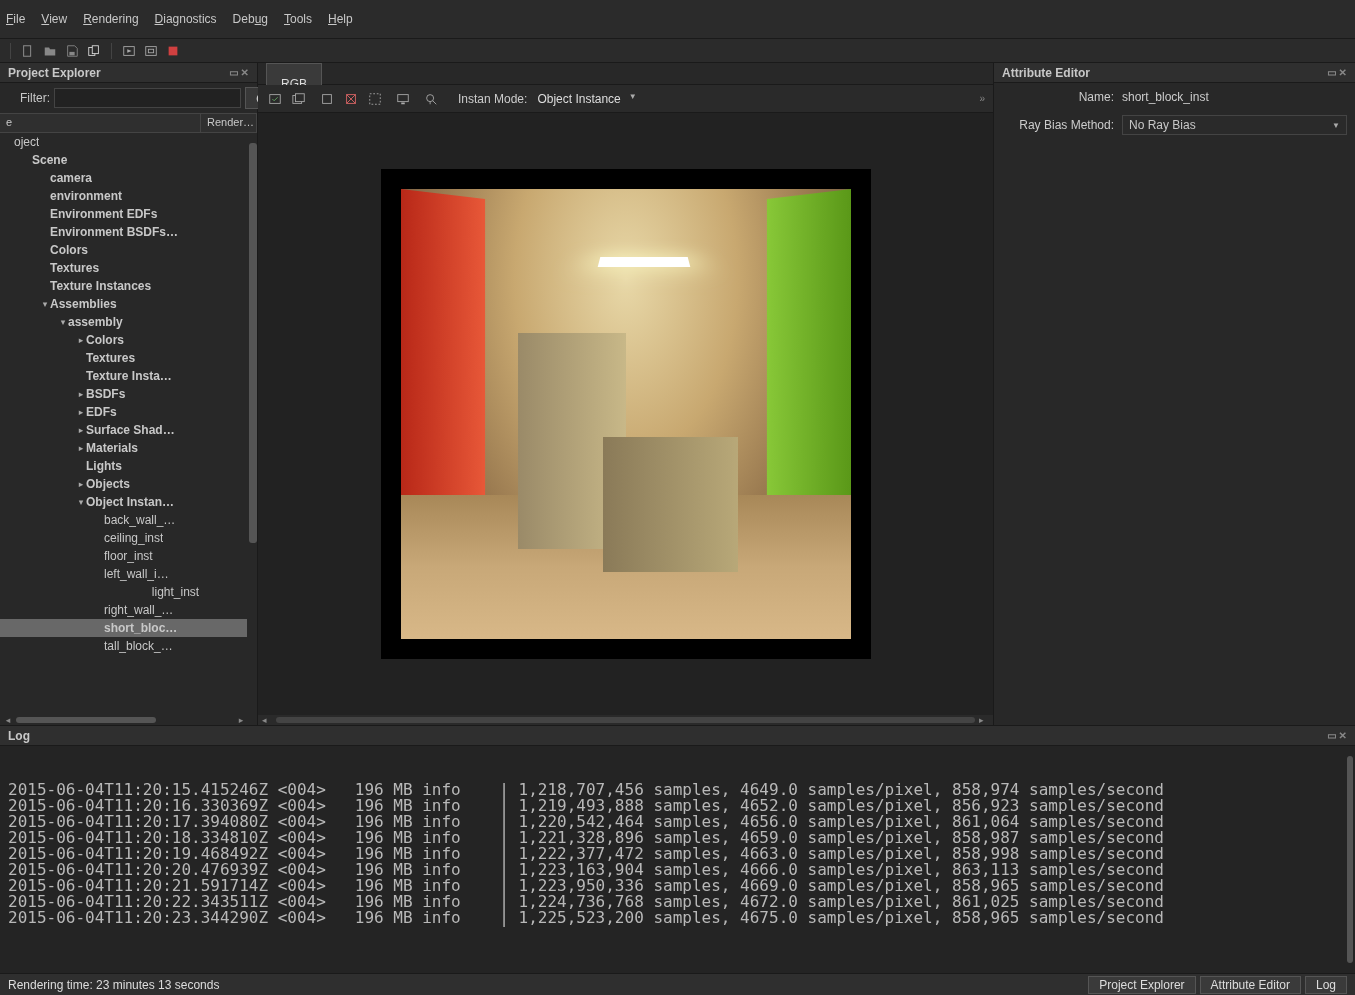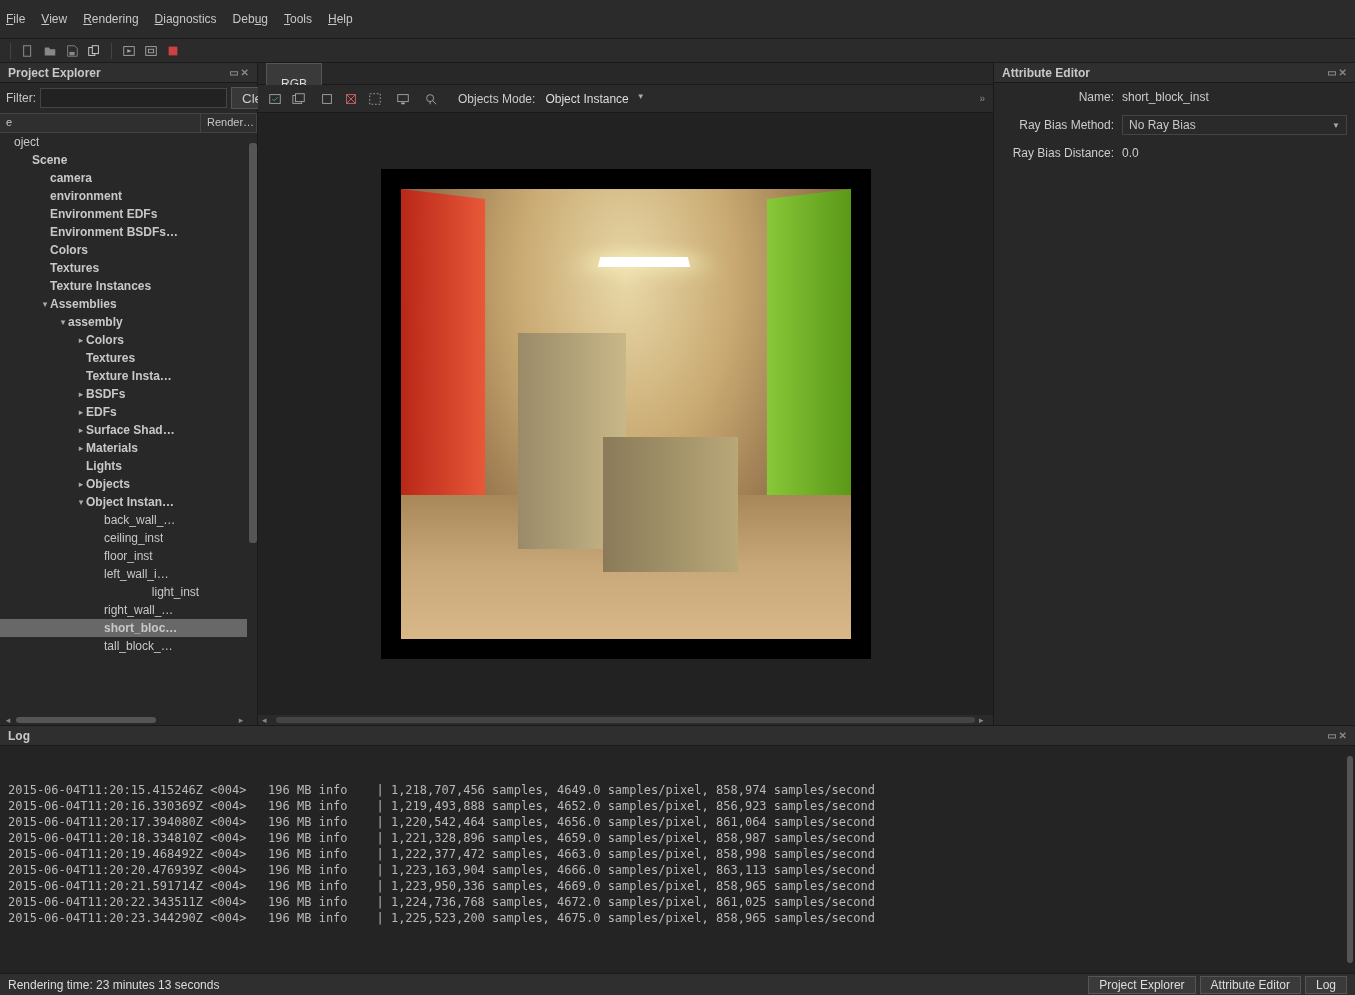--- a/index.html
+++ b/index.html
@@ -8,21 +8,21 @@
 .menubar span { margin-right: 16px; cursor: pointer; }
 .menubar span u { text-decoration: underline; }
 .toolbar { display: flex; align-items: center; height: 24px; background: #2b2b2b; padding: 2px 6px; gap: 4px; border-bottom: 1px solid #1a1a1a; }
 .toolbar .sep { width: 1px; height: 16px; background: #444; margin: 0 4px; }
 .ti { width: 18px; height: 18px; display: flex; align-items: center; justify-content: center; color: #aaa; cursor: pointer; }
 .ti svg { width: 14px; height: 14px; }
 .main { flex: 1; display: flex; min-height: 0; }
 .panel-title { background: #2f2f2f; color: #c8c8c8; font-weight: bold; padding: 3px 8px; height: 20px; display: flex; align-items: center; justify-content: space-between; border-bottom: 1px solid #1a1a1a; }
 .panel-title .ctrls { display: flex; gap: 2px; font-size: 10px; color: #888; }
 .left { width: 258px; background: #282828; display: flex; flex-direction: column; border-right: 1px solid #1a1a1a; }
-.filter-row { display: flex; align-items: center; padding: 4px 6px; gap: 4px; }
+.filter-row { display: flex; align-items: center; padding: 4px 20px; gap: 4px; }
 .filter-row input { flex: 1; background: #222; border: 1px solid #444; color: #ccc; height: 20px; padding: 0 4px; }
 .filter-row button { background: #383838; border: 1px solid #555; color: #ccc; height: 22px; padding: 0 10px; cursor: pointer; }
 .tree-header { display: flex; background: #2f2f2f; border-top: 1px solid #444; border-bottom: 1px solid #444; height: 20px; }
 .tree-header div { padding: 2px 6px; border-right: 1px solid #444; font-size: 11px; overflow: hidden; }
 .tree-wrap { flex: 1; position: relative; overflow: hidden; }
 .tree { position: absolute; top: 0; left: 0; right: 10px; bottom: 14px; overflow-y: auto; }
 .tree-item { display: flex; align-items: center; height: 18px; padding-left: 4px; white-space: nowrap; cursor: pointer; }
 .tree-item.selected { background: #686868; font-weight: bold; }
 .tree-item .arrow { width: 10px; display: inline-block; text-align: center; color: #aaa; font-size: 9px; }
 .tree-item .label { overflow: hidden; text-overflow: ellipsis; }
@@ -51,21 +51,21 @@
 .render .short { position:absolute; left:45%; top:55%; width:30%; height:30%; background:linear-gradient(90deg,#8a7a58 0%,#b8a878 100%); }
 .hbar { height: 10px; background: #2a2a2a; display:flex; align-items:center; padding: 0 4px; }
 .hbar .arrow { color:#888; font-size:9px; width:10px; }
 .hbar .thumb { height:6px; background:#444; margin:0 auto; border-radius:3px; flex:1; margin: 0 4px; }
 .right { width: 362px; background: #282828; display:flex; flex-direction:column; border-left: 1px solid #1a1a1a; }
 .attr-row { display:flex; align-items:center; height:28px; padding: 0 8px; }
 .attr-row .lbl { width: 120px; text-align:right; padding-right: 8px; font-size:12px; color:#ccc; }
 .attr-row .val { flex:1; font-size:12px; color:#ccc; }
 .attr-select { flex:1; display:flex; align-items:center; justify-content:space-between; background:#2a2a2a; border:1px solid #444; height:20px; padding: 0 6px; }
 .log-panel { background: #242424; border-top: 1px solid #1a1a1a; display:flex; flex-direction:column; height: 248px; }
-.log-body { flex:1; font-family: "Consolas", monospace; font-size: 12px; color:#b8b8b8; padding: 4px 8px; overflow:hidden; white-space:pre; line-height: 16px; position:relative; }
+.log-body { flex:1; font-family: "Consolas", monospace; font-size: 16px; color:#b8b8b8; padding: 4px 8px; overflow:hidden; white-space:pre; line-height: 16px; position:relative; }
 .log-line { display:block; }
 .log-scroll-thumb { position:absolute; right:2px; top:10px; bottom:10px; width:6px; background:#555; border-radius:3px;}
 .statusbar { height: 22px; background: #2f2f2f; display:flex; align-items:center; padding: 0 8px; color:#ddd; border-top:1px solid #1a1a1a; }
 .statusbar .rtime { flex:1; font-size:12px; }
 .statusbar .btn { background:#3a3a3a; border:1px solid #555; color:#ddd; padding: 1px 10px; margin-left: 4px; cursor:pointer; height:18px; display:flex; align-items:center; font-size:12px; }
 </style>
 </head>
 <body>
 
 <div class="menubar">
@@ -317,21 +317,21 @@
       </div>
       <div class="grp">
         <div class="ti">
             <svg viewBox="0 0 16 16">
               <circle cx="7" cy="7" r="4" fill="none" stroke="#aaa"></circle>
               <path d="M10 10l4 4" stroke="#aaa"></path>
               <path d="M7 11v3" stroke="#aaa"></path>
             </svg>
           </div>
       </div>
-      <span class="picking-label">Objects Mode:</span>
+      <span class="picking-label">Instan Mode:</span>
       <div class="picking-select">
         <span>Object Instance</span>
         <span class="chev">▼</span>
       </div>
       <span class="dbl-chev">»</span>
     </div>
     <div class="viewport">
       <div class="render-outer">
         <div class="render">
           <div class="lwall"></div>
@@ -362,24 +362,20 @@
         <div class="attr-row">
           <div class="lbl">Name:</div>
           <div class="val">short_block_inst</div>
         </div>
         <div class="attr-row">
           <div class="lbl">Ray Bias Method:</div>
           <div class="attr-select">
             <span>No Ray Bias</span>
             <span class="chev">▼</span>
           </div>
-        </div>
-        <div class="attr-row">
-          <div class="lbl">Ray Bias Distance:</div>
-          <div class="val">0.0</div>
         </div>
       </div>
   </div>
 </div>
 
 <div class="log-panel">
   <div class="panel-title">
     <span>Log</span>
     <span class="ctrls">
         <span>▭</span> 

